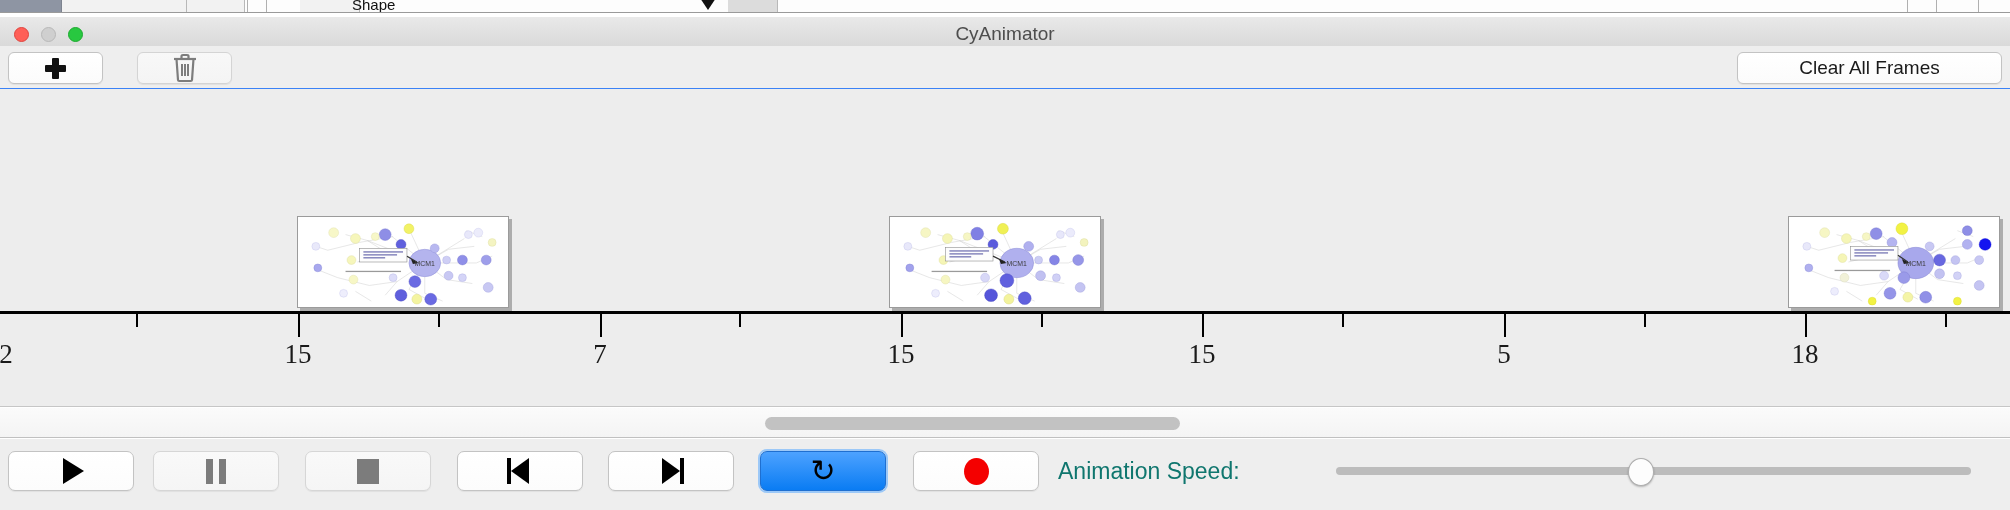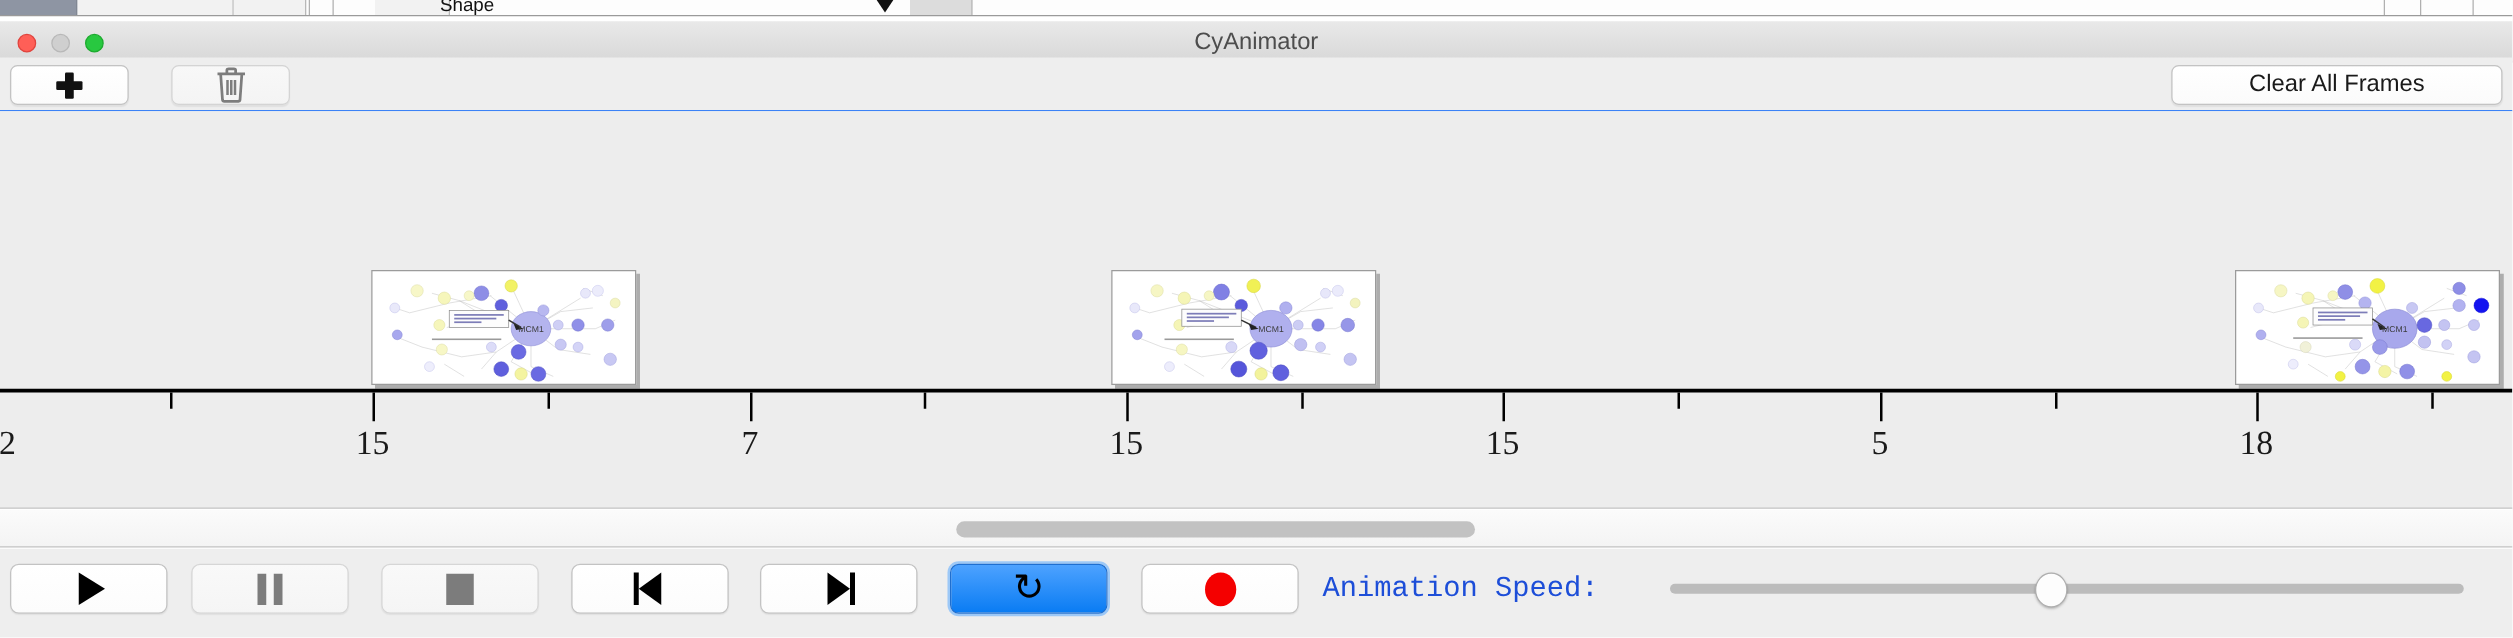--- a/index.html
+++ b/index.html
@@ -181,21 +181,21 @@
   #cb-play   { left: 8px; }
   #cb-pause  { left: 153px; }
   #cb-stop   { left: 305px; }
   #cb-start  { left: 457px; }
   #cb-end    { left: 608px; }
   #cb-loop   { left: 760px; }
   #cb-record { left: 913px; }
 
   .speed-label {
     position: absolute; left: 1058px; top: 12px; height: 40px; line-height: 40px;
-    font-size: 23px; color: #1d4ed8; font-family: Liberation Mono, monospace;
+    font-size: 23px; color: #0f766e; font-family: Liberation Sans, sans-serif;
   }
   .slider-track {
     position: absolute; left: 1336px; top: 28px; width: 635px; height: 8px;
     border-radius: 4px; background: #bcbcbc;
   }
   .slider-knob {
     position: absolute; top: 19px; width: 26px; height: 28px;
     border-radius: 50%; background: #fdfdfd; border: 1px solid #aeaeae;
     box-shadow: 0 1px 2px rgba(0,0,0,0.25);
   }

